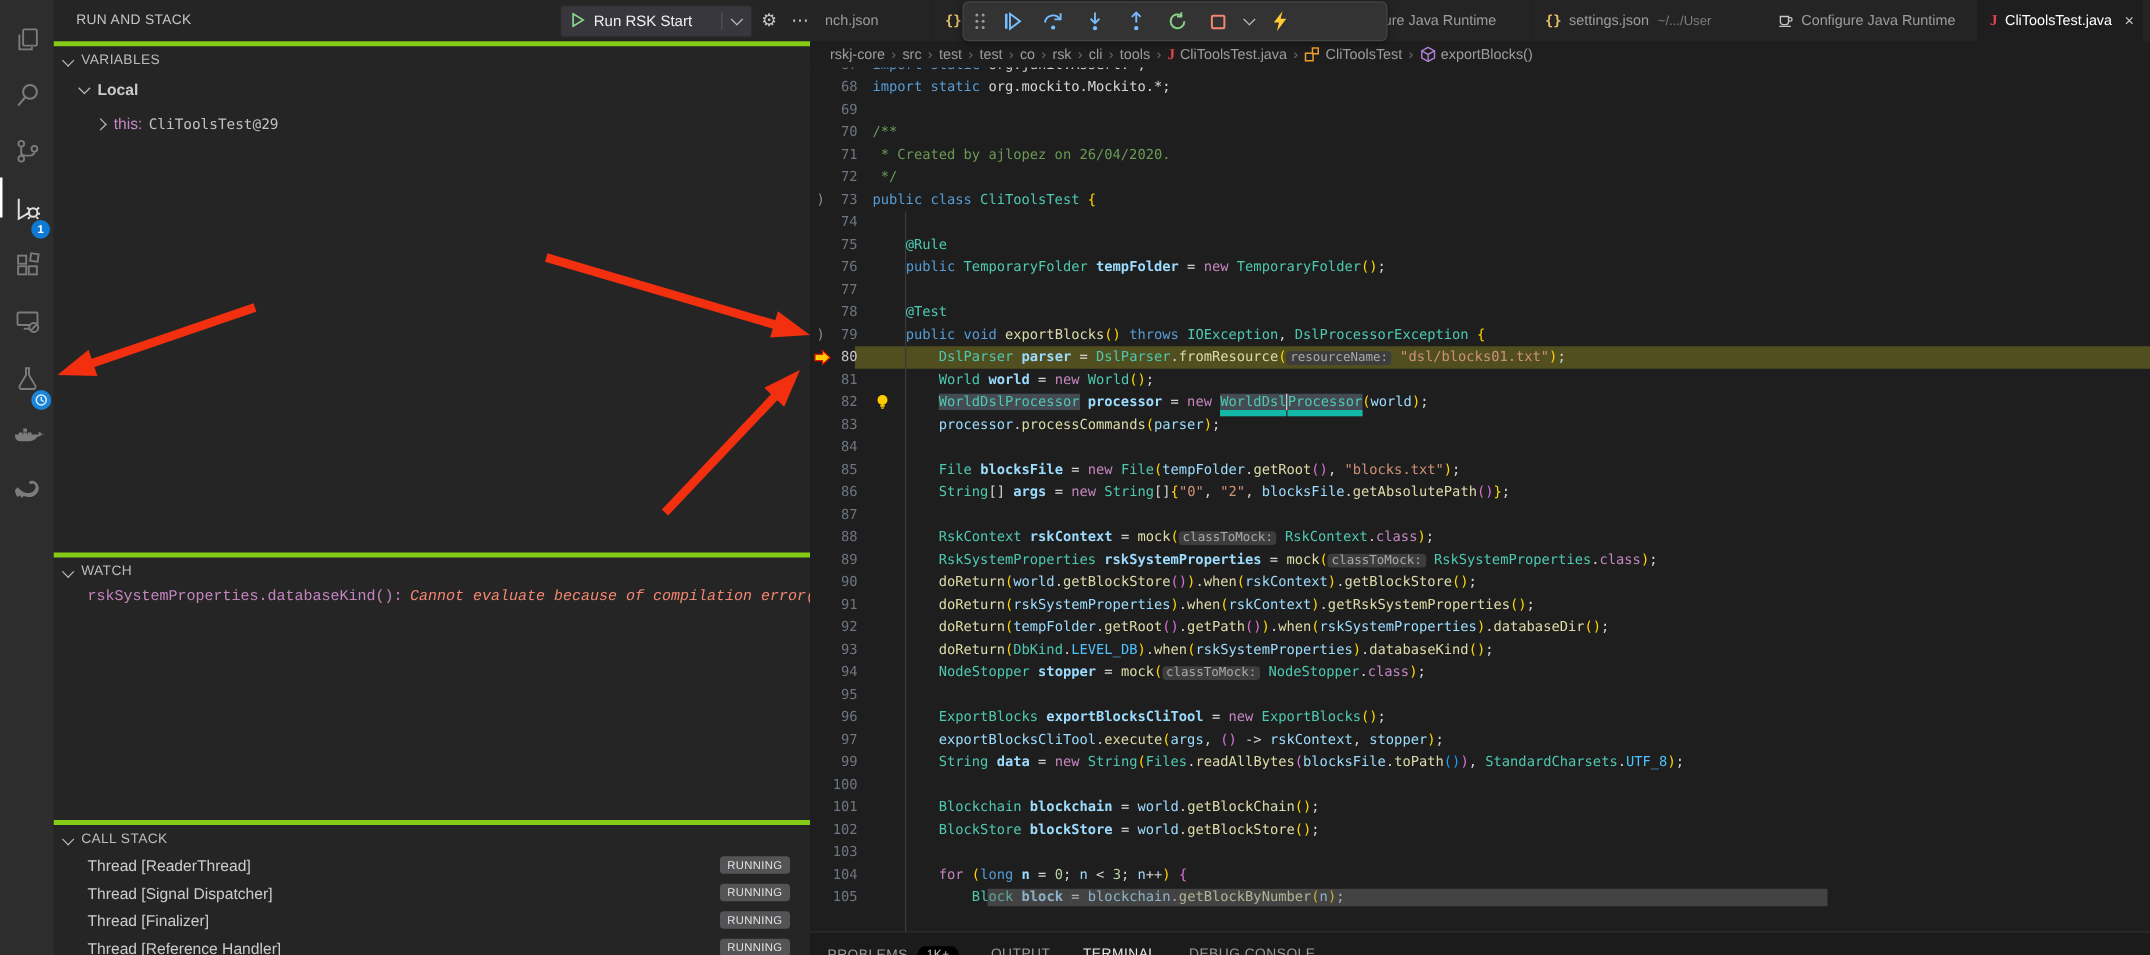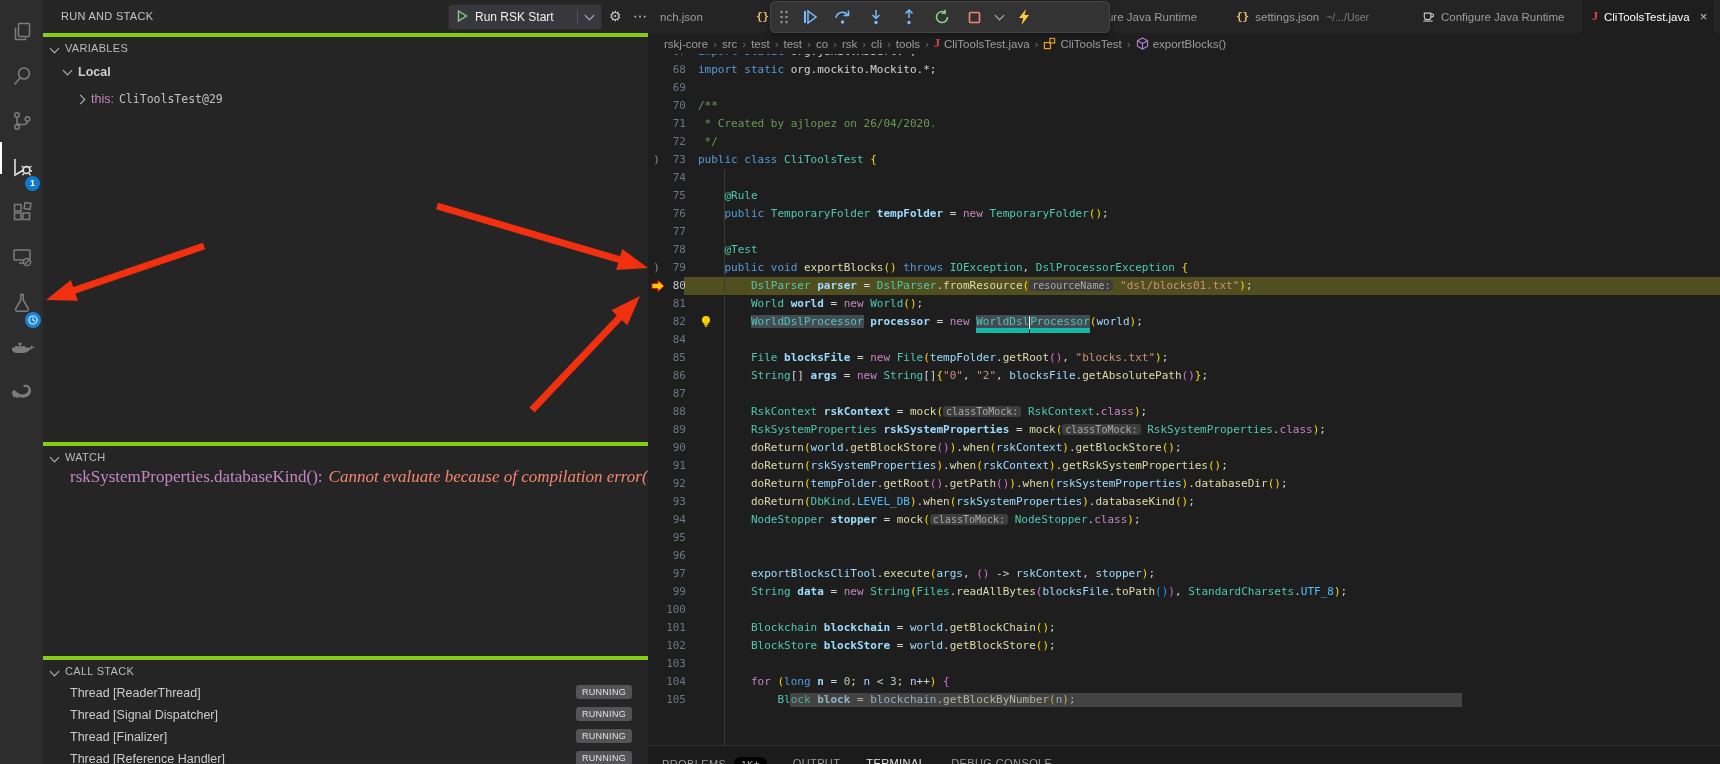--- a/index.html
+++ b/index.html
@@ -29,21 +29,21 @@
   .chev{display:inline-block;width:6px;height:6px;border-right:1.3px solid #bcbcbc;border-bottom:1.3px solid #bcbcbc;}
   .chev.down{transform:rotate(45deg);margin-top:-3px;}
   .chev.right{transform:rotate(-45deg);}
   .section-h{position:absolute;left:0;width:100%;height:22px;border-top:4px solid #84cc16;display:flex;align-items:center;
     font-size:11px;font-weight:normal;color:#bbbbbb;letter-spacing:.3px;cursor:pointer;}
   .section-h .chev{margin:0 7px 0 8px;}
   .tree-row{position:absolute;left:0;width:100%;height:22px;display:flex;align-items:center;font-size:12.5px;color:#cccccc;cursor:pointer;}
   .tree-row .chev{margin-right:7px;}
   .t-name{color:#c586c0;margin-right:5px;}
   .t-val{color:#c2c2c2;font-family:"DejaVu Sans Mono",monospace;font-size:11.5px;}
-  #watch-row{white-space:nowrap;overflow:hidden;font-family:Liberation Serif, serif;font-size:17px;}
+  #watch-row{white-space:nowrap;overflow:hidden;font-family:Liberation Mono, monospace;font-size:12px;}
   .w-expr{color:#c586c0;margin-right:6px;}
   .w-err{color:#f48771;font-style:italic;}
   .cs-row{position:absolute;left:0;width:100%;height:22px;display:flex;align-items:center;font-size:12.5px;color:#cccccc;cursor:pointer;}
   .cs-name{position:absolute;left:27px;white-space:nowrap;}
   .cs-badge{position:absolute;right:16px;top:3px;background:#545456;color:#e2e2e2;font-size:9px;padding:2px 6px;border-radius:3px;letter-spacing:.3px;}
 
   
   #tabstrip{position:absolute;left:648px;top:0;right:0;height:33px;background:#c2410c;}
   .tab{position:absolute;top:0;height:33px;background:#242425;border-right:1px solid #181819;display:flex;align-items:center;
     font-size:11.5px;color:#9d9d9d;cursor:pointer;overflow:hidden;white-space:nowrap;}
@@ -443,33 +443,34 @@
         <div class="crow"><span class="deco">)</span><span class="lnum">79</span><span class="ctext"><span class="x-w">    </span><span class="x-k">public void </span><span class="x-f">exportBlocks</span><span class="x-p1">()</span><span class="x-k"> throws </span><span class="x-t">IOException</span><span class="x-w">, </span><span class="x-t">DslProcessorException </span><span class="x-p1">{</span></span></div>
         <div class="crow cur"><span class="deco"><svg class="bp-arrow" width="14" height="12" viewBox="0 0 14 12">
               <polygon points="1,3.5 7,3.5 7,0.5 13,6 7,11.5 7,8.5 1,8.5" fill="#ffcc00" stroke="#e51400" stroke-width="1"></polygon>
             </svg></span><span class="lnum">80</span><span class="ctext"><span class="x-w">        </span><span class="x-t">DslParser </span><span class="x-vd">parser </span><span class="x-w">= </span><span class="x-t">DslParser</span><span class="x-w">.</span><span class="x-f">fromResource</span><span class="x-p1">(</span><span class="x-h">resourceName:</span><span class="x-w"> </span><span class="x-s">"dsl/blocks01.txt"</span><span class="x-p1">)</span><span class="x-w">;</span></span></div>
         <div class="crow"><span class="deco"></span><span class="lnum">81</span><span class="ctext"><span class="x-w">        </span><span class="x-t">World </span><span class="x-vd">world </span><span class="x-w">= </span><span class="x-c">new </span><span class="x-t">World</span><span class="x-p1">()</span><span class="x-w">;</span></span></div>
         <div class="crow"><span class="deco"></span><span class="lnum">82</span><span class="bulb"><svg width="12" height="13" viewBox="0 0 12 13">
               <circle cx="6" cy="5" r="4" fill="#ffcc00"></circle>
               <rect x="4.2" y="9" width="3.6" height="1.4" fill="#ffcc00"></rect>
               <rect x="4.8" y="10.8" width="2.4" height="1.2" fill="#d4a900"></rect>
             </svg></span><span class="ctext"><span class="x-w">        </span><span class="x-t x-hl">WorldDslProcessor</span><span class="x-w"> </span><span class="x-vd">processor </span><span class="x-w">= </span><span class="x-c">new </span><span class="x-t x-hl x-ul">WorldDsl</span><span class="x-caret"></span><span class="x-t x-hl x-ul">Processor</span><span class="x-p1">(</span><span class="x-v">world</span><span class="x-p1">)</span><span class="x-w">;</span></span></div>
+        <div class="crow"><span class="deco"></span><span class="lnum">83</span><span class="ctext"><span class="x-w">        </span><span class="x-v">processor</span><span class="x-w">.</span><span class="x-f">processCommands</span><span class="x-p1">(</span><span class="x-v">parser</span><span class="x-p1">)</span><span class="x-w">;</span></span></div>
         <div class="crow"><span class="deco"></span><span class="lnum">84</span><span class="ctext"></span></div>
         <div class="crow"><span class="deco"></span><span class="lnum">85</span><span class="ctext"><span class="x-w">        </span><span class="x-t">File </span><span class="x-vd">blocksFile </span><span class="x-w">= </span><span class="x-c">new </span><span class="x-t">File</span><span class="x-p1">(</span><span class="x-v">tempFolder</span><span class="x-w">.</span><span class="x-f">getRoot</span><span class="x-p2">()</span><span class="x-w">, </span><span class="x-s">"blocks.txt"</span><span class="x-p1">)</span><span class="x-w">;</span></span></div>
         <div class="crow"><span class="deco"></span><span class="lnum">86</span><span class="ctext"><span class="x-w">        </span><span class="x-t">String</span><span class="x-w">[] </span><span class="x-vd">args </span><span class="x-w">= </span><span class="x-c">new </span><span class="x-t">String</span><span class="x-w">[]</span><span class="x-p1">{</span><span class="x-s">"0"</span><span class="x-w">, </span><span class="x-s">"2"</span><span class="x-w">, </span><span class="x-v">blocksFile</span><span class="x-w">.</span><span class="x-f">getAbsolutePath</span><span class="x-p2">()</span><span class="x-p1">}</span><span class="x-w">;</span></span></div>
         <div class="crow"><span class="deco"></span><span class="lnum">87</span><span class="ctext"></span></div>
         <div class="crow"><span class="deco"></span><span class="lnum">88</span><span class="ctext"><span class="x-w">        </span><span class="x-t">RskContext </span><span class="x-vd">rskContext </span><span class="x-w">= </span><span class="x-f">mock</span><span class="x-p1">(</span><span class="x-h">classToMock:</span><span class="x-w"> </span><span class="x-t">RskContext</span><span class="x-w">.</span><span class="x-c">class</span><span class="x-p1">)</span><span class="x-w">;</span></span></div>
         <div class="crow"><span class="deco"></span><span class="lnum">89</span><span class="ctext"><span class="x-w">        </span><span class="x-t">RskSystemProperties </span><span class="x-vd">rskSystemProperties </span><span class="x-w">= </span><span class="x-f">mock</span><span class="x-p1">(</span><span class="x-h">classToMock:</span><span class="x-w"> </span><span class="x-t">RskSystemProperties</span><span class="x-w">.</span><span class="x-c">class</span><span class="x-p1">)</span><span class="x-w">;</span></span></div>
         <div class="crow"><span class="deco"></span><span class="lnum">90</span><span class="ctext"><span class="x-w">        </span><span class="x-f">doReturn</span><span class="x-p1">(</span><span class="x-v">world</span><span class="x-w">.</span><span class="x-f">getBlockStore</span><span class="x-p2">()</span><span class="x-p1">)</span><span class="x-w">.</span><span class="x-f">when</span><span class="x-p1">(</span><span class="x-v">rskContext</span><span class="x-p1">)</span><span class="x-w">.</span><span class="x-f">getBlockStore</span><span class="x-p1">()</span><span class="x-w">;</span></span></div>
         <div class="crow"><span class="deco"></span><span class="lnum">91</span><span class="ctext"><span class="x-w">        </span><span class="x-f">doReturn</span><span class="x-p1">(</span><span class="x-v">rskSystemProperties</span><span class="x-p1">)</span><span class="x-w">.</span><span class="x-f">when</span><span class="x-p1">(</span><span class="x-v">rskContext</span><span class="x-p1">)</span><span class="x-w">.</span><span class="x-f">getRskSystemProperties</span><span class="x-p1">()</span><span class="x-w">;</span></span></div>
         <div class="crow"><span class="deco"></span><span class="lnum">92</span><span class="ctext"><span class="x-w">        </span><span class="x-f">doReturn</span><span class="x-p1">(</span><span class="x-v">tempFolder</span><span class="x-w">.</span><span class="x-f">getRoot</span><span class="x-p2">()</span><span class="x-w">.</span><span class="x-f">getPath</span><span class="x-p2">()</span><span class="x-p1">)</span><span class="x-w">.</span><span class="x-f">when</span><span class="x-p1">(</span><span class="x-v">rskSystemProperties</span><span class="x-p1">)</span><span class="x-w">.</span><span class="x-f">databaseDir</span><span class="x-p1">()</span><span class="x-w">;</span></span></div>
         <div class="crow"><span class="deco"></span><span class="lnum">93</span><span class="ctext"><span class="x-w">        </span><span class="x-f">doReturn</span><span class="x-p1">(</span><span class="x-t">DbKind</span><span class="x-w">.</span><span class="x-C">LEVEL_DB</span><span class="x-p1">)</span><span class="x-w">.</span><span class="x-f">when</span><span class="x-p1">(</span><span class="x-v">rskSystemProperties</span><span class="x-p1">)</span><span class="x-w">.</span><span class="x-f">databaseKind</span><span class="x-p1">()</span><span class="x-w">;</span></span></div>
         <div class="crow"><span class="deco"></span><span class="lnum">94</span><span class="ctext"><span class="x-w">        </span><span class="x-t">NodeStopper </span><span class="x-vd">stopper </span><span class="x-w">= </span><span class="x-f">mock</span><span class="x-p1">(</span><span class="x-h">classToMock:</span><span class="x-w"> </span><span class="x-t">NodeStopper</span><span class="x-w">.</span><span class="x-c">class</span><span class="x-p1">)</span><span class="x-w">;</span></span></div>
         <div class="crow"><span class="deco"></span><span class="lnum">95</span><span class="ctext"></span></div>
-        <div class="crow"><span class="deco"></span><span class="lnum">96</span></div>
+        <div class="crow"><span class="deco"></span><span class="lnum">96</span><span class="ctext"><span class="x-w">        </span><span class="x-t">ExportBlocks </span><span class="x-vd">exportBlocksCliTool </span><span class="x-w">= </span><span class="x-c">new </span><span class="x-t">ExportBlocks</span><span class="x-p1">()</span><span class="x-w">;</span></span></div>
         <div class="crow"><span class="deco"></span><span class="lnum">97</span><span class="ctext"><span class="x-w">        </span><span class="x-v">exportBlocksCliTool</span><span class="x-w">.</span><span class="x-f">execute</span><span class="x-p1">(</span><span class="x-v">args</span><span class="x-w">, </span><span class="x-p2">()</span><span class="x-w"> -&gt; </span><span class="x-v">rskContext</span><span class="x-w">, </span><span class="x-v">stopper</span><span class="x-p1">)</span><span class="x-w">;</span></span></div>
         <div class="crow"><span class="deco"></span><span class="lnum">99</span><span class="ctext"><span class="x-w">        </span><span class="x-t">String </span><span class="x-vd">data </span><span class="x-w">= </span><span class="x-c">new </span><span class="x-t">String</span><span class="x-p1">(</span><span class="x-t">Files</span><span class="x-w">.</span><span class="x-f">readAllBytes</span><span class="x-p2">(</span><span class="x-v">blocksFile</span><span class="x-w">.</span><span class="x-f">toPath</span><span class="x-p3">()</span><span class="x-p2">)</span><span class="x-w">, </span><span class="x-t">StandardCharsets</span><span class="x-w">.</span><span class="x-C">UTF_8</span><span class="x-p1">)</span><span class="x-w">;</span></span></div>
         <div class="crow"><span class="deco"></span><span class="lnum">100</span><span class="ctext"></span></div>
         <div class="crow"><span class="deco"></span><span class="lnum">101</span><span class="ctext"><span class="x-w">        </span><span class="x-t">Blockchain </span><span class="x-vd">blockchain </span><span class="x-w">= </span><span class="x-v">world</span><span class="x-w">.</span><span class="x-f">getBlockChain</span><span class="x-p1">()</span><span class="x-w">;</span></span></div>
         <div class="crow"><span class="deco"></span><span class="lnum">102</span><span class="ctext"><span class="x-w">        </span><span class="x-t">BlockStore </span><span class="x-vd">blockStore </span><span class="x-w">= </span><span class="x-v">world</span><span class="x-w">.</span><span class="x-f">getBlockStore</span><span class="x-p1">()</span><span class="x-w">;</span></span></div>
         <div class="crow"><span class="deco"></span><span class="lnum">103</span><span class="ctext"></span></div>
         <div class="crow"><span class="deco"></span><span class="lnum">104</span><span class="ctext"><span class="x-w">        </span><span class="x-c">for </span><span class="x-p1">(</span><span class="x-k">long </span><span class="x-vd">n </span><span class="x-w">= </span><span class="x-d">0</span><span class="x-w">; </span><span class="x-v">n</span><span class="x-w"> &lt; </span><span class="x-d">3</span><span class="x-w">; </span><span class="x-v">n</span><span class="x-w">++</span><span class="x-p1">) </span><span class="x-p2">{</span></span></div>
         <div class="crow"><span class="deco"></span><span class="lnum">105</span><span class="ctext"><span class="x-w">            </span><span class="x-t">Block </span><span class="x-vd">block </span><span class="x-w">= </span><span class="x-v">blockchain</span><span class="x-w">.</span><span class="x-f">getBlockByNumber</span><span class="x-p1">(</span><span class="x-v">n</span><span class="x-p1">)</span><span class="x-w">;</span></span><div class="hscroll"></div></div>
       </div>
   </div>

